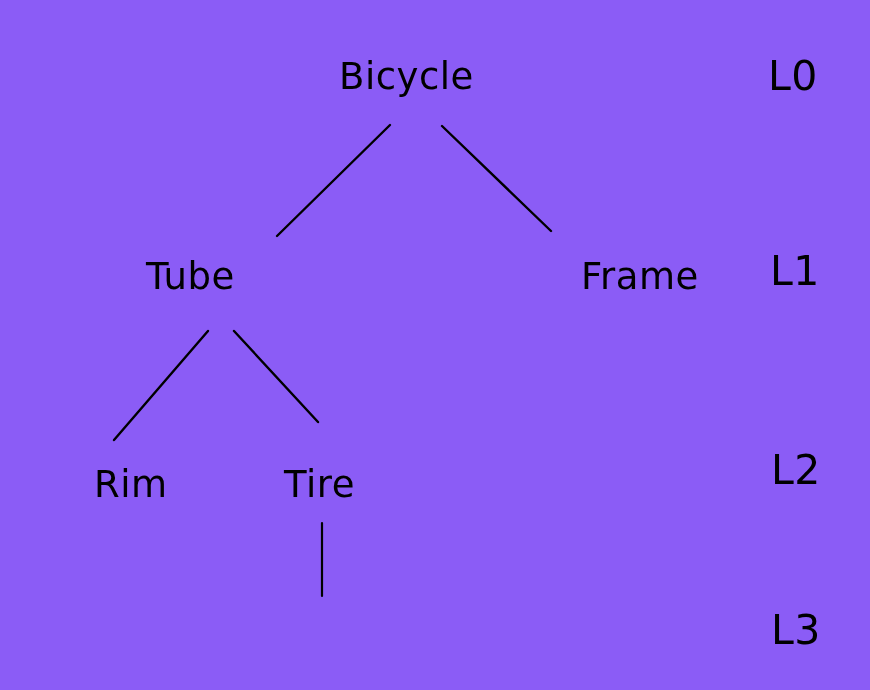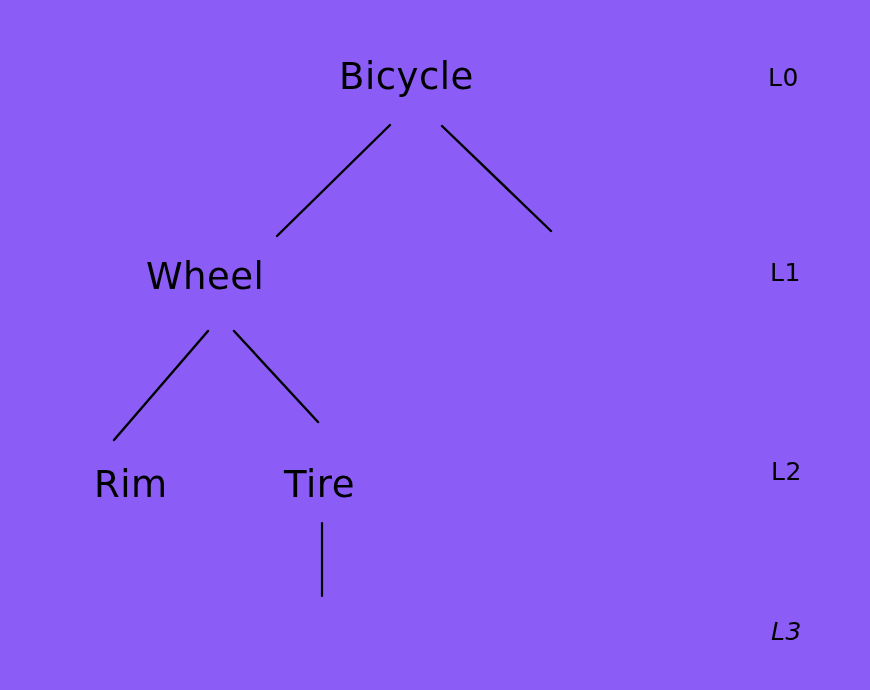--- a/index.html
+++ b/index.html
@@ -36,22 +36,21 @@
     font-weight: 400;
     line-height: 1;
     letter-spacing: 0.5px;
     
     transform-origin: left bottom;
   }
   .node-label {
     font-size: 37px;
   }
   .level-label {
-    font-size: 25px;
-    margin-top: 9px;
+    font-size: 41px;
   }
   
   #label-bicycle { left: 339px; top: 58px; }
   #label-wheel   { left: 146px; top: 258px; }
   #label-frame   { left: 581px; top: 258px; }
   #label-rim     { left: 94px;  top: 466px; }
   #label-tire    { left: 284px; top: 466px; }
   #label-tube    { left: 271px; top: 609px; }
 
   #level-l0 { left: 768px; top: 56px; }
@@ -67,29 +66,30 @@
   <svg id="edge-layer" viewBox="0 0 870 690" xmlns="http://www.w3.org/2000/svg">
     <line x1="390" y1="125" x2="277" y2="236" stroke="#000000" stroke-width="2.4" stroke-linecap="round"></line>
     <line x1="442" y1="126" x2="551" y2="231" stroke="#000000" stroke-width="2.4" stroke-linecap="round"></line>
     <line x1="208" y1="331" x2="114" y2="440" stroke="#000000" stroke-width="2.4" stroke-linecap="round"></line>
     <line x1="234" y1="331" x2="318" y2="422" stroke="#000000" stroke-width="2.4" stroke-linecap="round"></line>
     <line x1="322" y1="523" x2="322" y2="596" stroke="#000000" stroke-width="2.2" stroke-linecap="round"></line>
   </svg>
 
   <div class="node-label" id="label-bicycle" style="color: rgb(0, 0, 0);">Bicycle</div>
 
-  <div class="node-label" id="label-wheel" style="color: rgb(0, 0, 0);">Wheel</div>
+  <div class="node-label" id="label-wheel" style="color: rgb(0, 0, 0);">Tube</div>
 
+  <div class="node-label" id="label-frame" style="color: rgb(0, 0, 0);">Frame</div>
 
   <div class="node-label" id="label-rim" style="color: rgb(0, 0, 0);">Rim</div>
 
   <div class="node-label" id="label-tire" style="color: rgb(0, 0, 0);">Tire</div>
 
 
   <div class="level-label" id="level-l0" style="color: rgb(0, 0, 0);">L0</div>
 
   <div class="level-label" id="level-l1" style="color: rgb(0, 0, 0);">L1</div>
 
   <div class="level-label" id="level-l2" style="color: rgb(0, 0, 0); text-align: right;">L2</div>
 
-  <div class="level-label" id="level-l3" style="color: rgb(0, 0, 0); font-style: italic;">L3</div>
+  <div class="level-label" id="level-l3" style="color: rgb(0, 0, 0);">L3</div>
 
 </div>
 
 </body></html>

